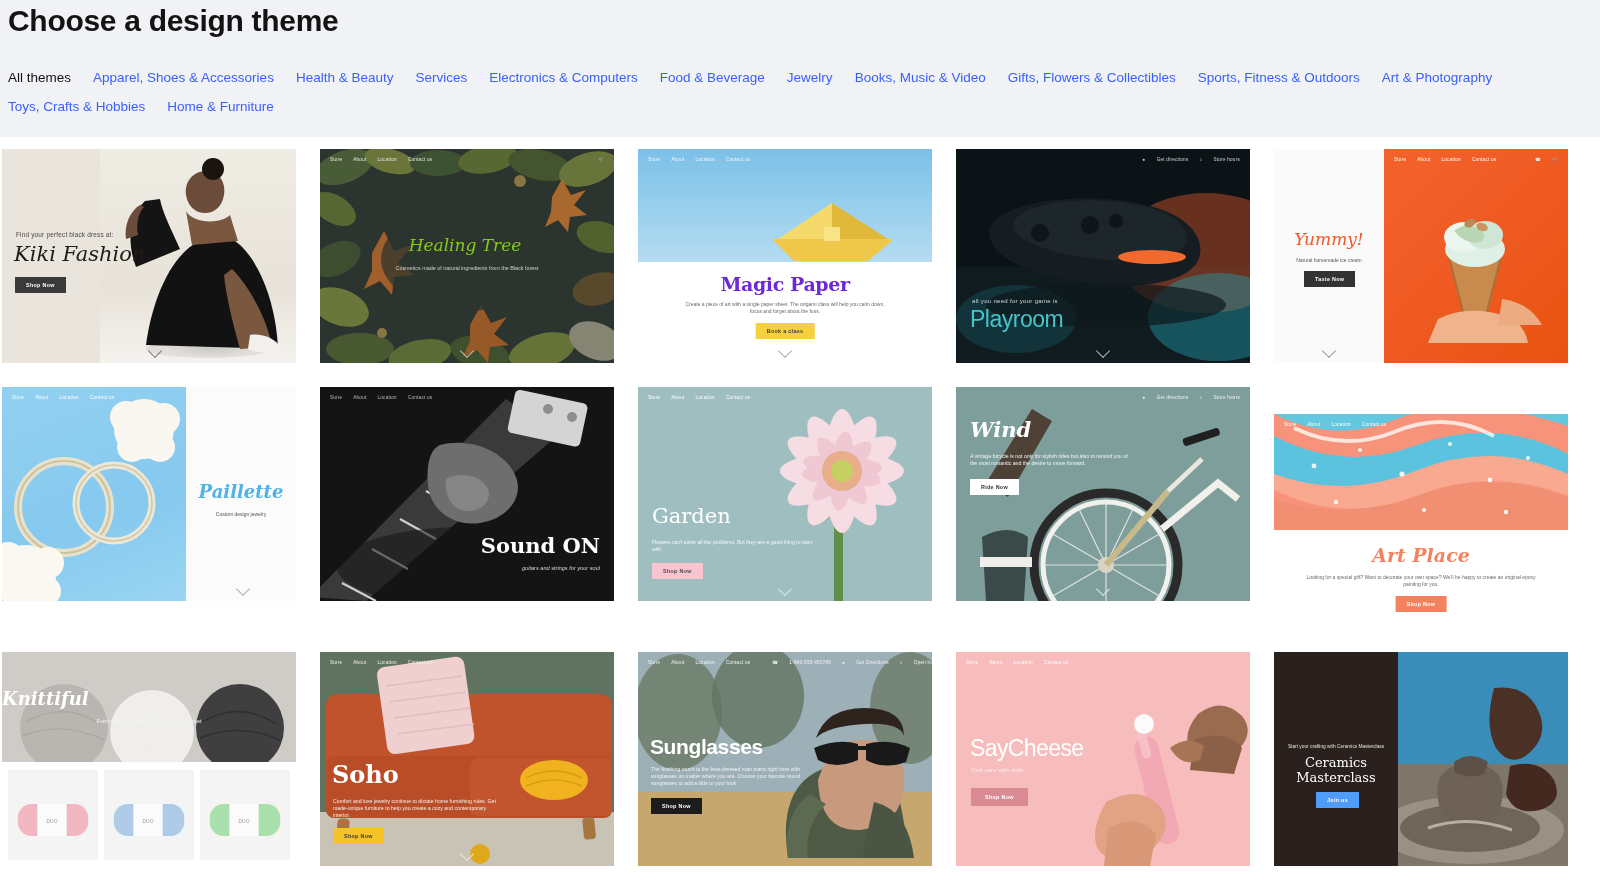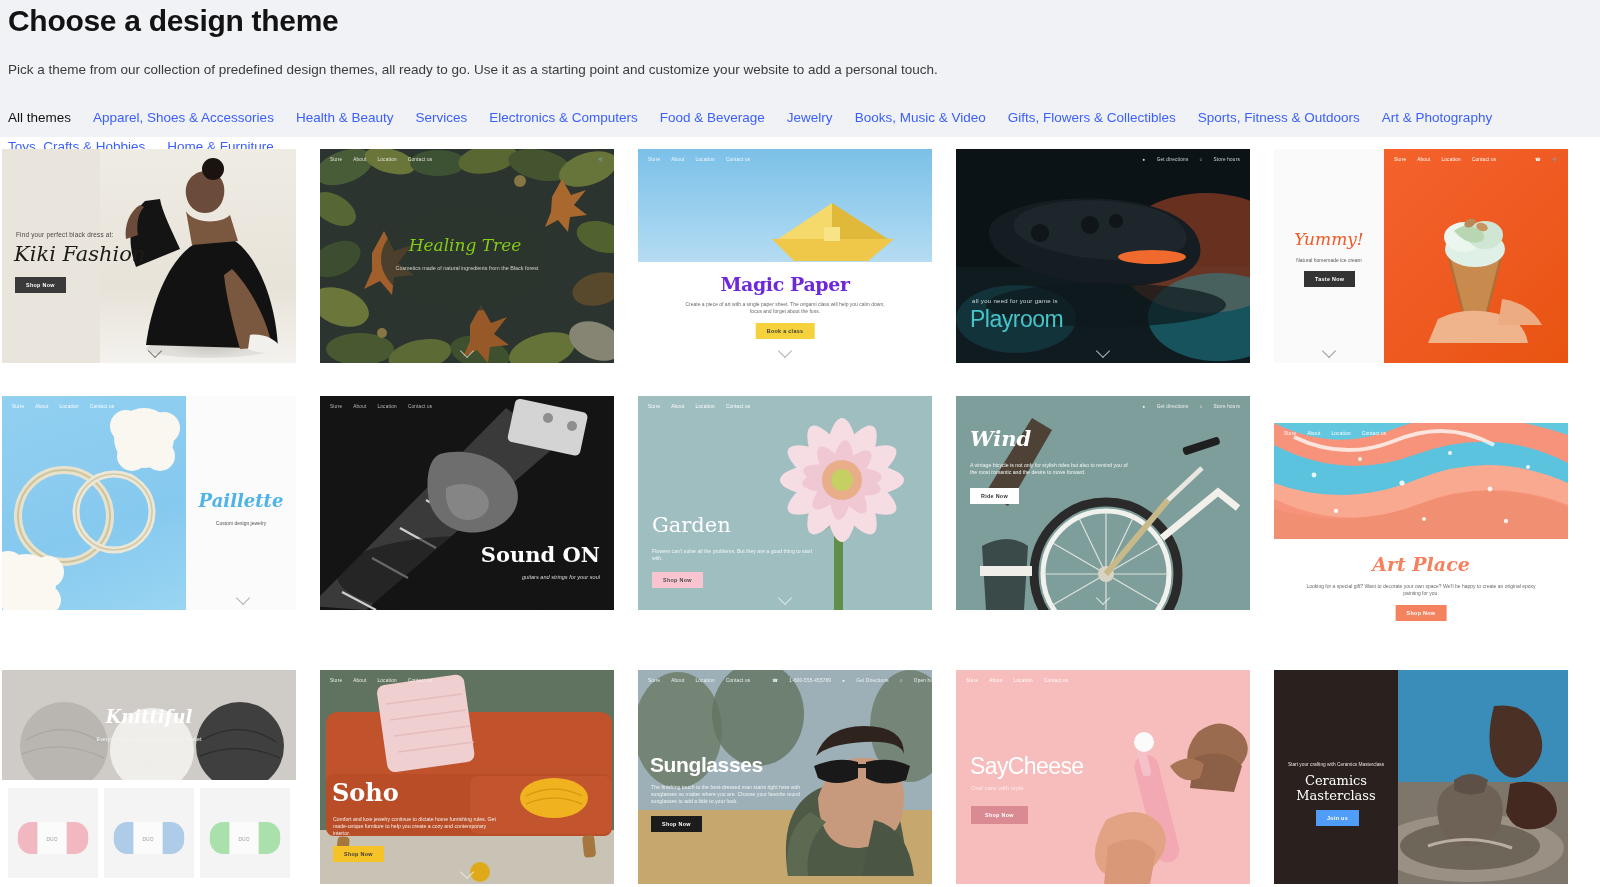--- a/index.html
+++ b/index.html
@@ -41,21 +41,21 @@
     margin-right: 22px;
     cursor: pointer;
     white-space: nowrap;
   }
   .cat-link.active { color: #131313; font-weight: 400; }
 
   
   #theme-grid {
     display: grid;
     grid-template-columns: repeat(5, 294px);
-    gap: 33px 24px;
+    gap: 24px 24px;
     padding: 12px 0 0 0;
     margin-left: 2px;
   }
   .theme-card {
     width: 294px; height: 214px;
     position: relative;
     overflow: hidden;
     background: #fff;
     cursor: pointer;
   }
@@ -179,21 +179,20 @@
   .c-cer .photo {
     position: absolute; right: 0; top: 0; width: 170px; height: 214px;
     background: linear-gradient(180deg,#2f86b5 0%, #3f94bd 36%, #8a8377 58%, #6b6157 100%);
   }
 </style>
 </head>
 <body>
 
 <div id="header">
   <div id="page-title">Choose a design theme</div>
-  <div id="page-subtitle">Pick a theme from our collection of predefined design themes, all ready to go. Use it as a starting point and customize your website to add a personal touch.</div>
   <div id="category-filters">
     <span class="cat-link active">All themes</span><span class="cat-link">Apparel, Shoes &amp; Accessories</span><span class="cat-link">Health &amp; Beauty</span><span class="cat-link">Services</span><span class="cat-link">Electronics &amp; Computers</span><span class="cat-link">Food &amp; Beverage</span><span class="cat-link">Jewelry</span><span class="cat-link">Books, Music &amp; Video</span><span class="cat-link">Gifts, Flowers &amp; Collectibles</span><span class="cat-link">Sports, Fitness &amp; Outdoors</span><span class="cat-link">Art &amp; Photography</span><span class="cat-link">Toys, Crafts &amp; Hobbies</span><span class="cat-link">Home &amp; Furniture</span>
   </div>
 </div>
 
 <div id="theme-grid">
 
   <div class="theme-card c-kiki">
     <div class="tc-inner">
       <div class="photo">
@@ -550,21 +549,21 @@
           <g stroke="#a8a5a0" stroke-width="1.4" fill="none" opacity=".8">
             <path d="M24 70 q38 -22 74 2"></path>
               <path d="M20 84 q40 -16 82 4"></path>
           </g>
           <g stroke="#2a2a2a" stroke-width="1.4" fill="none" opacity=".8">
             <path d="M200 70 q38 -22 74 2"></path>
               <path d="M198 86 q40 -16 80 2"></path>
           </g>
         </svg>
       </div>
-      <div class="title" style="position:absolute;left:0;right:0;top:38px;text-align:center;font-size:18px;color:#fff;font-family:'DejaVu Serif',serif;font-style:italic;font-weight:700;">Knittiful</div>
+      <div class="title" style="position:absolute;left:0;right:0;top:38px;text-align:left;font-size:18px;color:#fff;font-family:'DejaVu Serif',serif;font-style:italic;font-weight:700;">Knittiful</div>
       <div class="sub" style="position:absolute;left:40px;right:40px;top:66px;text-align:center;font-size:5.4px;color:#f2f2f0;">Everything you need for your knitting basket</div>
       <div class="chev" style="color:#eceae6;bottom:auto;top:82px;"></div>
       <div class="thumbs">
         <div class="thumb">
           <svg width="100%" height="100%" viewBox="0 0 92 90" preserveAspectRatio="none">
             <rect width="92" height="90" fill="#f4f4f4"></rect>
             <rect x="10" y="34" width="72" height="32" rx="14" fill="#f2b8c2"></rect>
             <rect x="30" y="34" width="30" height="32" fill="#fbfbfb"></rect>
             <text x="45" y="53" font-size="5" fill="#9a9a9a" text-anchor="middle" font-family="'Liberation Sans',sans-serif">DUO</text>
           </svg>

